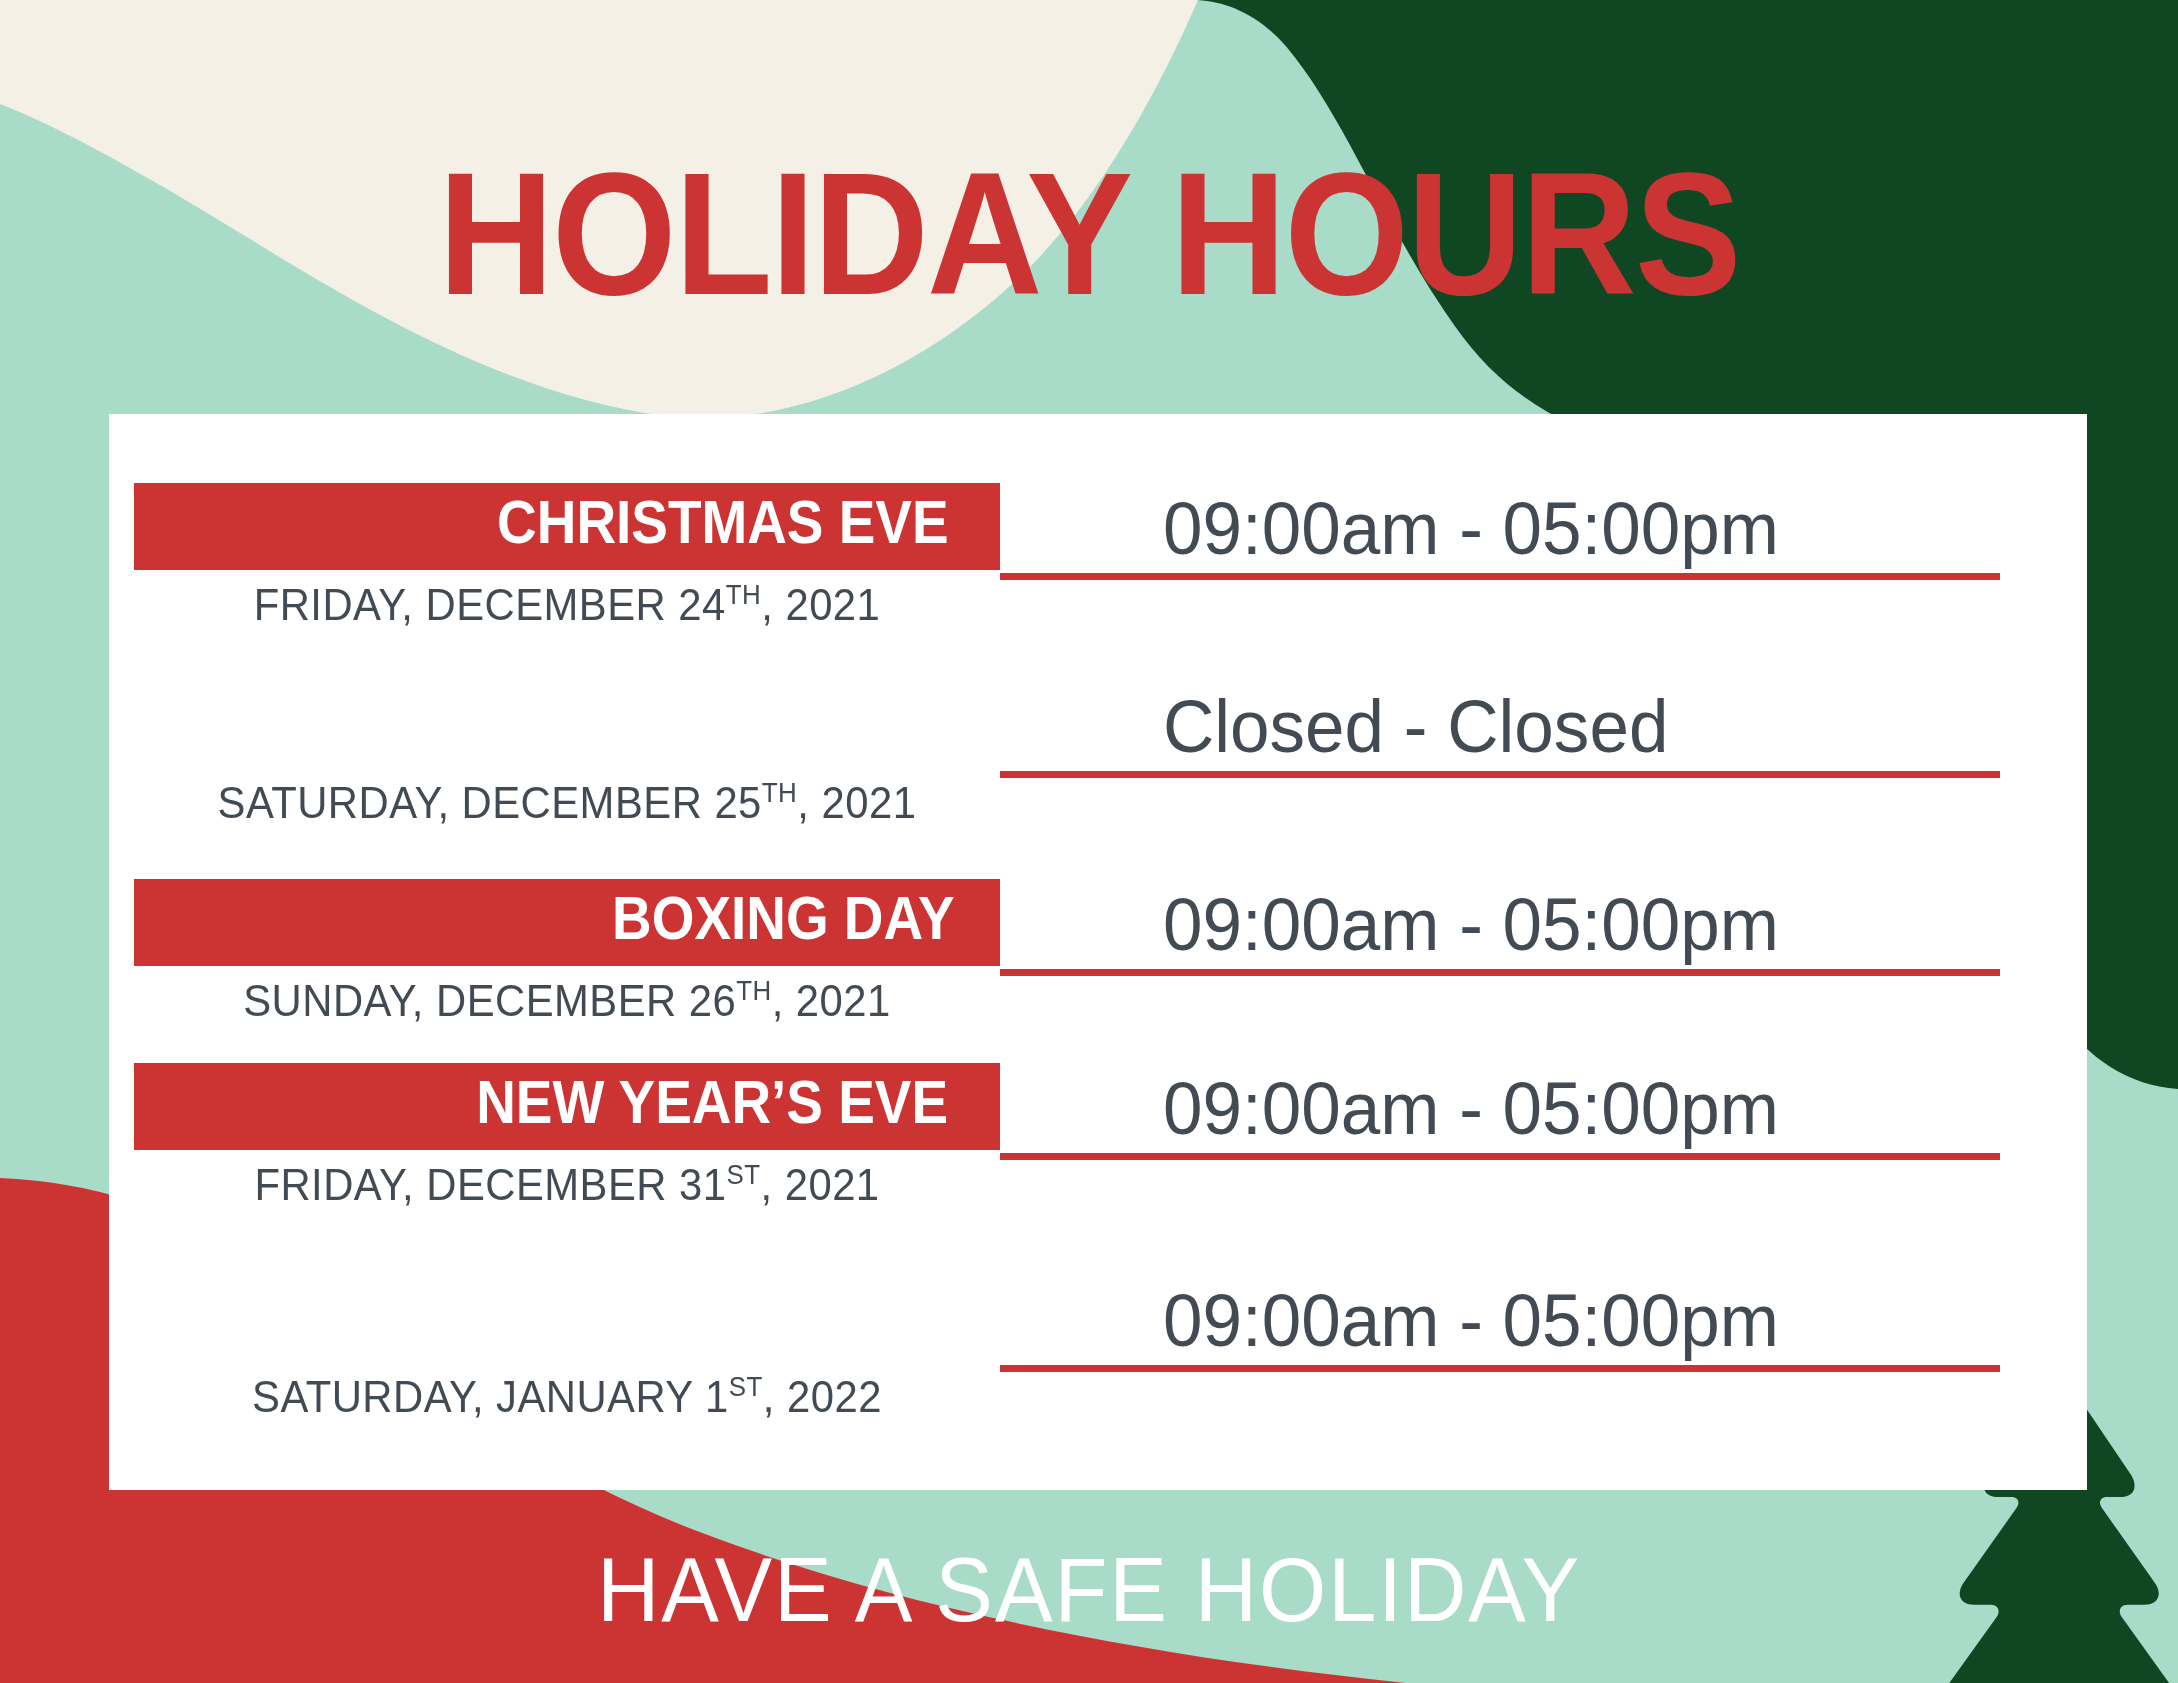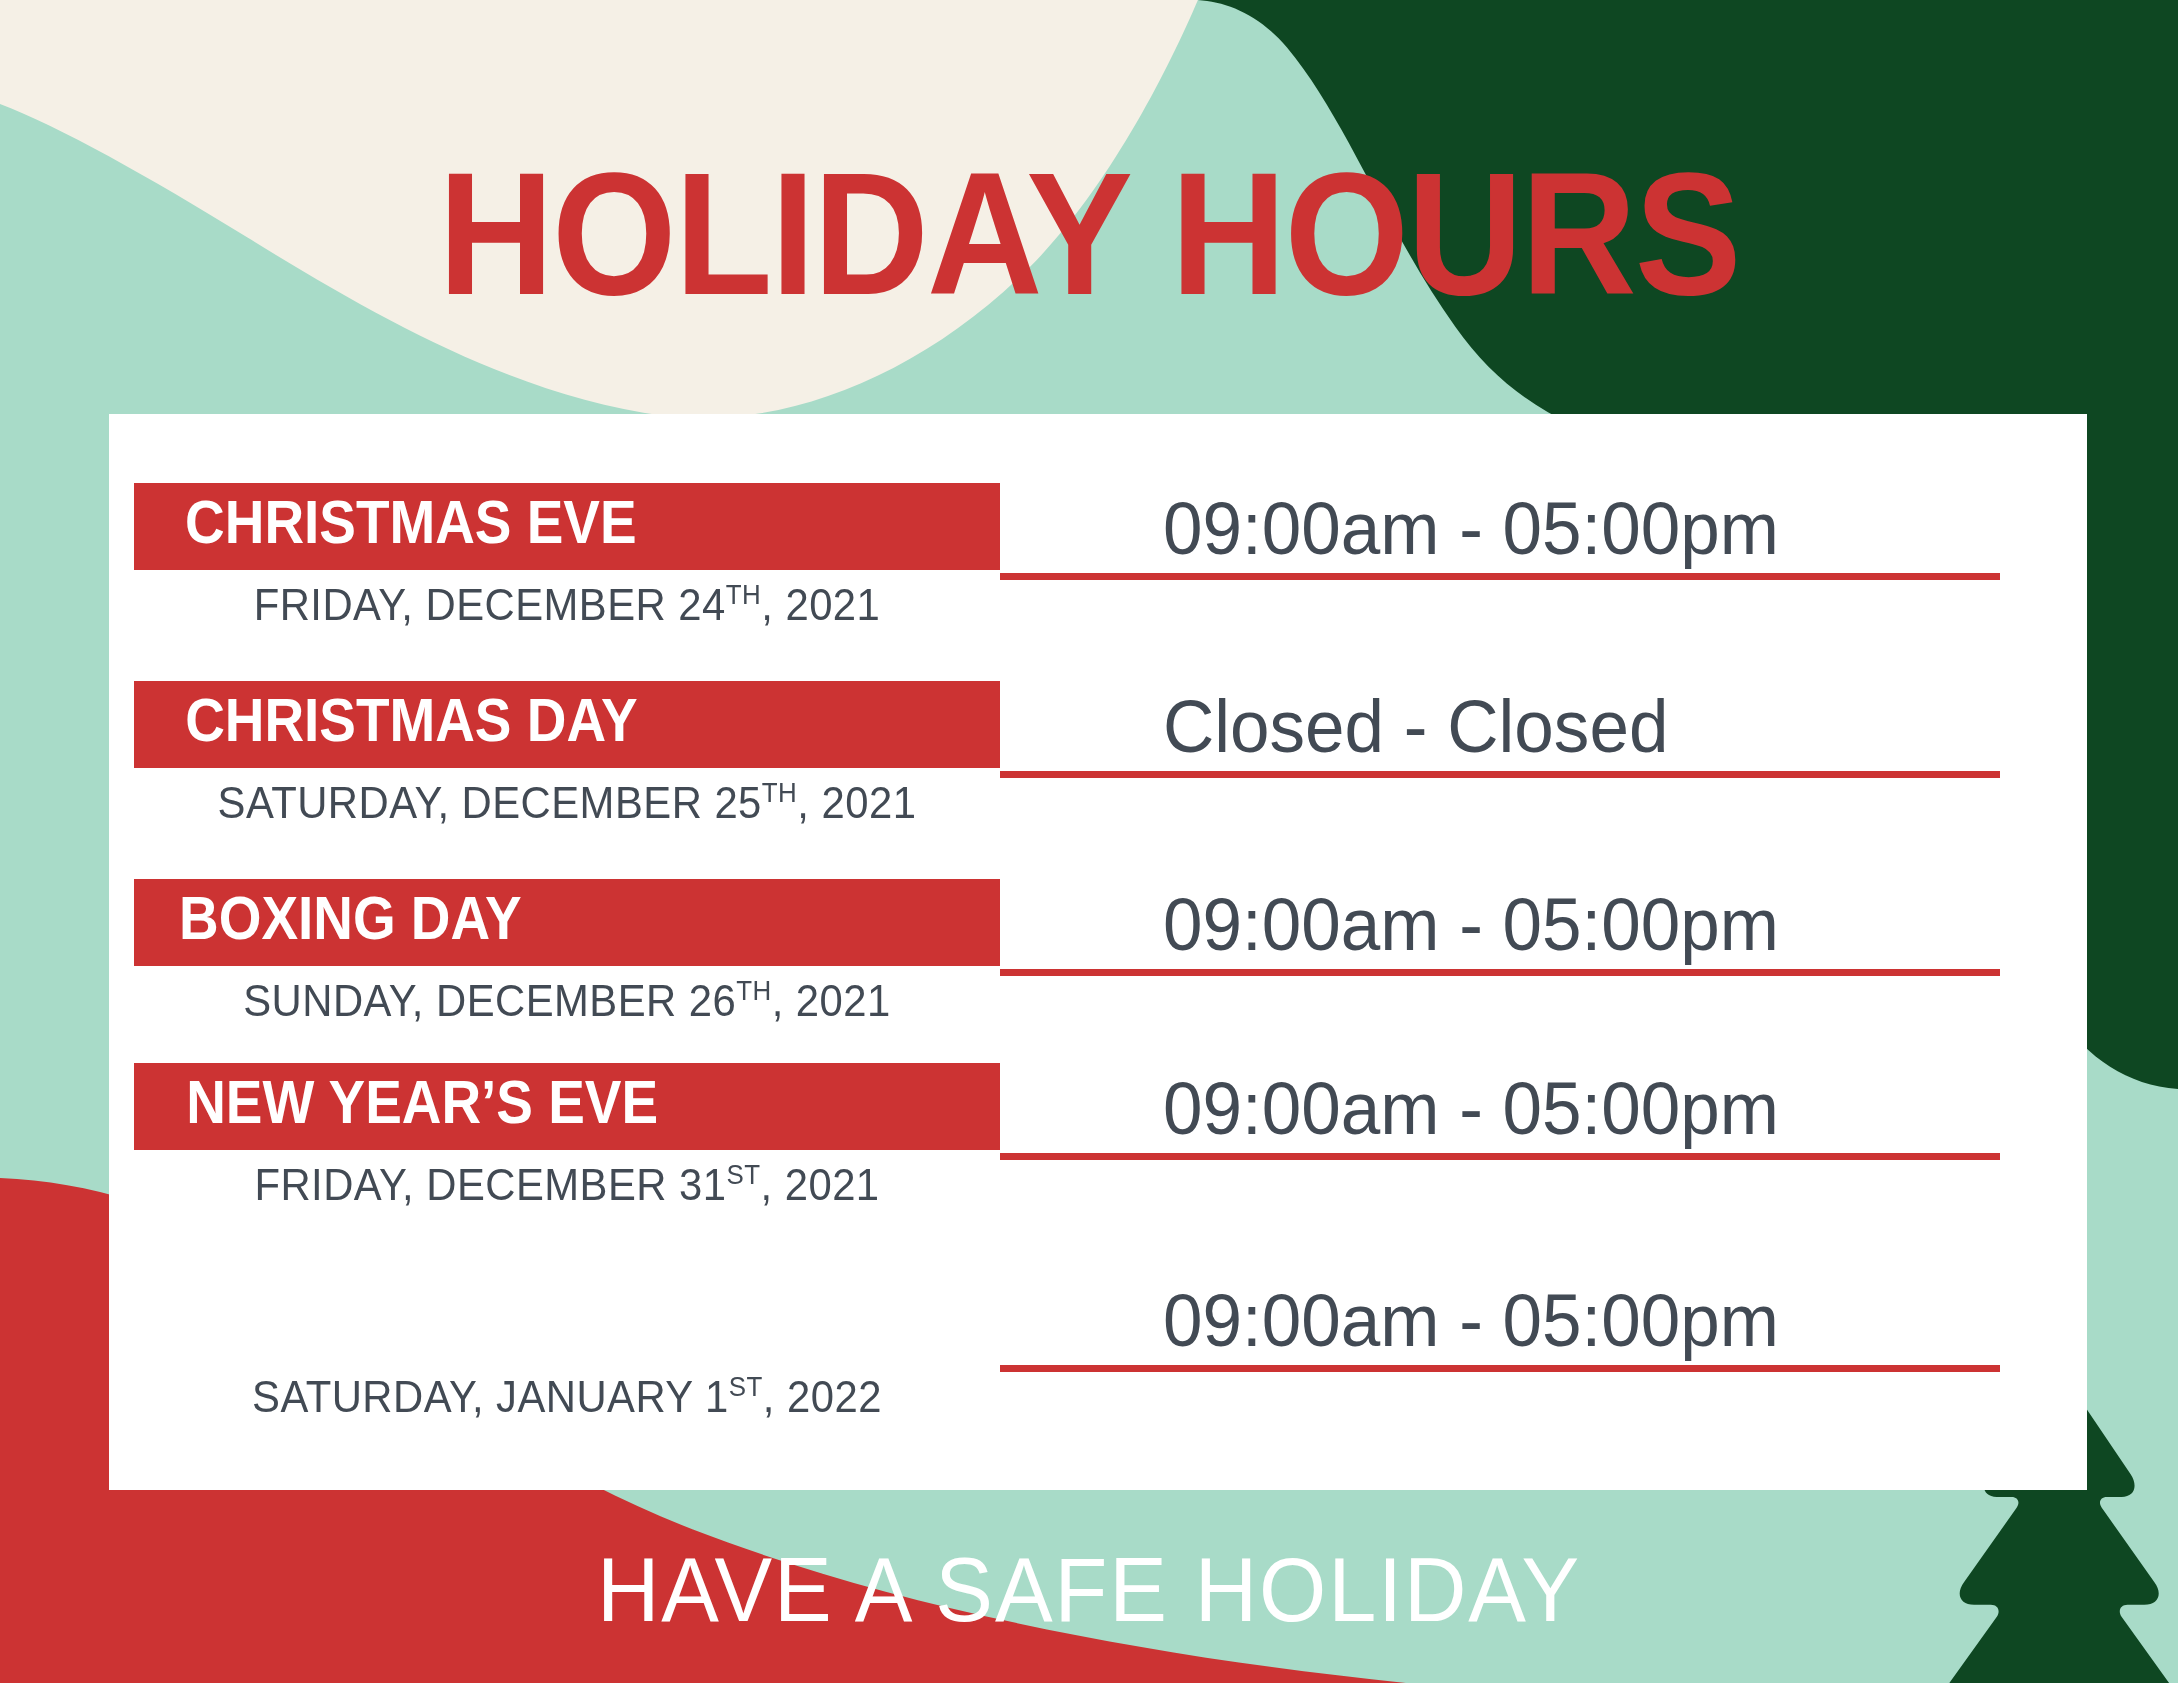--- a/index.html
+++ b/index.html
@@ -76,21 +76,21 @@
   
   .name-bar {
     position: absolute;
     left: 25px;
     top: 12px;
     width: 866px;
     height: 87px;
     background: #CC3333;
     display: flex;
     align-items: center;
-    justify-content: flex-start;
+    justify-content: flex-end;
     box-sizing: border-box;
     padding: 0 26px 8px 26px;
   }
   .name-bar .name-text {
     color: #FFFFFF;
     font-family: "Liberation Sans Narrow", "Liberation Sans", sans-serif;
     font-weight: bold;
     font-size: 61px;
     line-height: 1;
     letter-spacing: 0px;
@@ -235,23 +235,20 @@
           <span class="name-text">CHRISTMAS EVE</span>
         </div>
         <div class="date-text"><span>FRIDAY, DECEMBER 24</span><sup>TH</sup><span>, 2021</span></div>
         <div class="hours-wrap">
           <span class="hours-text">09:00am - 05:00pm</span>
           <span class="hours-rule"></span>
         </div>
       </div>
 
       <div class="row r1">
-        <div class="name-bar">
-          <span class="name-text">CHRISTMAS DAY</span>
-        </div>
         <div class="date-text"><span>SATURDAY, DECEMBER 25</span><sup>TH</sup><span>, 2021</span></div>
         <div class="hours-wrap">
           <span class="hours-text">Closed - Closed</span>
           <span class="hours-rule"></span>
         </div>
       </div>
 
       <div class="row r2">
         <div class="name-bar">
           <span class="name-text">BOXING DAY</span>

